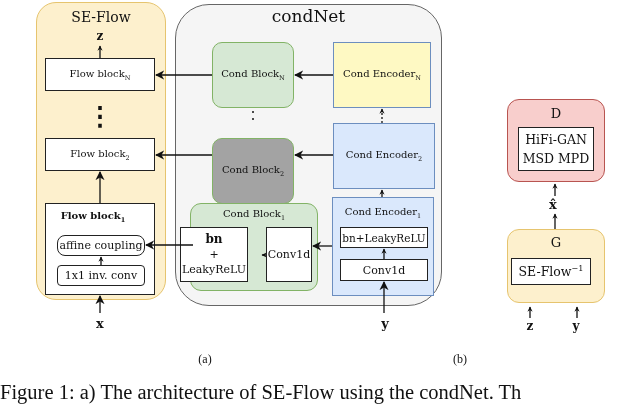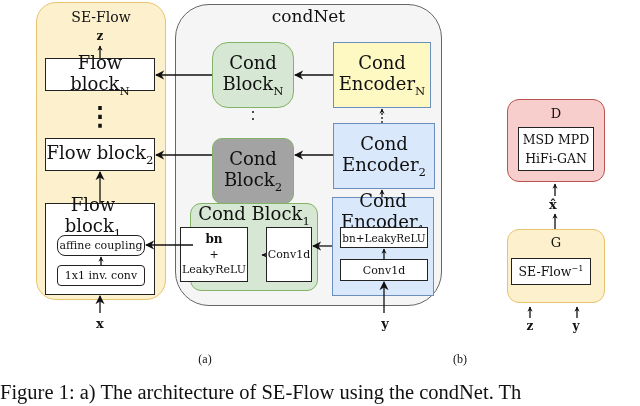--- a/index.html
+++ b/index.html
@@ -1,21 +1,21 @@
 <!DOCTYPE html>
 <html><head>
 <meta charset="utf-8">
 <style>
   html, body { margin:0; padding:0; background:#ffffff; }
   body { width:640px; height:406px; position:relative; overflow:hidden;
          font-family:"DejaVu Serif", "Liberation Serif", serif; color:#111; }
   .abs { position:absolute; box-sizing:border-box; }
   .center { display:flex; align-items:center; justify-content:center; text-align:center; }
   .box { background:#fff; border:1.3px solid #222; }
-  .t13 { font-size:18px; }
+  .t13 { font-size:10px; }
   .t11 { font-size:11px; }
   .bold { font-weight:bold; }
   sub, sup { font-size:0.65em; }
   svg { position:absolute; left:0; top:0; }
   .caption { font-family:"Liberation Serif", "DejaVu Serif", serif; }
 </style>
 </head>
 <body>
 
 <div class="abs" style="left:36px;top:2px;width:130px;height:298px;background:#fdf0cd;border:1.5px solid #e6c46e;border-radius:20px;"></div>
@@ -31,29 +31,29 @@
 </div>
 
 <div class="abs center bold" style="left:85px;top:98px;width:30px;height:36px;font-size:26px;line-height:36px;">⋮</div>
 
 <div class="abs box center t13" style="left:45px;top:138px;width:110px;height:33px;">
   <span><span>Flow block</span><sub>2</sub></span>
 </div>
 
 <div class="abs box" style="left:45px;top:203px;width:110px;height:92px;">
 </div>
-<div class="abs center t13" style="left:45px;top:208px;width:96px;height:18px;">
+<div class="abs center t13" style="left:45px;top:208px;width:96px;height:18px;font-weight:bold;">
   <span><span>Flow block</span><sub>1</sub></span>
 </div>
 <div class="abs box center t11" style="left:57px;top:235px;width:88px;height:21px;border-radius:8px;">affine coupling</div>
 <div class="abs box center t11" style="left:57px;top:265px;width:88px;height:21px;border-radius:4px;">1x1 inv. conv</div>
 
 <div class="abs center bold" style="left:90px;top:314px;width:20px;height:18px;font-size:13px;">x</div>
 
-<div class="abs center t13" style="left:212px;top:42px;width:82px;height:66px;background:#d6e8d4;border:1.5px solid #82b366;border-radius:16px;">
+<div class="abs center t13" style="left:212px;top:42px;width:82px;height:66px;background:#d6e8d4;border:1.5px solid #82b366;border-radius:10px;">
   <span><span>Cond Block</span><sub>N</sub></span>
 </div>
 <div class="abs" style="left:251px;top:110px;width:4px;height:12px;">
   <div style="width:2px;height:2px;background:#111;border-radius:1px;margin:1px auto 5px;"></div>
   <div style="width:2px;height:2px;background:#111;border-radius:1px;margin:0 auto;"></div>
 </div>
 <div class="abs center t13" style="left:212px;top:138px;width:82px;height:66px;background:#a3a3a3;border:1.5px solid #82b366;border-radius:10px;">
   <span><span>Cond Block</span><sub>2</sub></span>
 </div>
 
@@ -79,22 +79,22 @@
   <span><span>Cond Encoder</span><sub>1</sub></span>
 </div>
 <div class="abs box center" style="left:340px;top:227px;width:88px;height:21px;font-size:10.5px;">bn+LeakyReLU</div>
 <div class="abs box center t11" style="left:340px;top:259px;width:88px;height:22px;">Conv1d</div>
 
 <div class="abs center bold" style="left:375px;top:314px;width:20px;height:18px;font-size:13px;">y</div>
 
 <div class="abs" style="left:507px;top:99px;width:98px;height:83px;background:#f8cecc;border:1.5px solid #b85450;border-radius:12px;"></div>
 <div class="abs center" style="left:507px;top:104px;width:98px;height:18px;font-size:13px;">D</div>
 <div class="abs box" style="left:518px;top:127px;width:76px;height:44px;display:flex;flex-direction:column;align-items:center;justify-content:center;line-height:19px;font-size:12.5px;">
+  <span>HiFi-GAN</span>
   <span>MSD MPD</span>
-  <span>HiFi-GAN</span>
 </div>
 
 <div class="abs center bold" style="left:543px;top:196px;width:20px;height:16px;font-size:13px;">x̂</div>
 
 <div class="abs" style="left:507px;top:229px;width:98px;height:74px;background:#fdf0cd;border:1.5px solid #e6c46e;border-radius:12px;"></div>
 <div class="abs center" style="left:507px;top:233px;width:98px;height:18px;font-size:13px;">G</div>
 <div class="abs box center" style="left:511px;top:258px;width:80px;height:27px;font-size:12.5px;">
   <span><span>SE-Flow</span><sup>−1</sup></span>
 </div>
 

